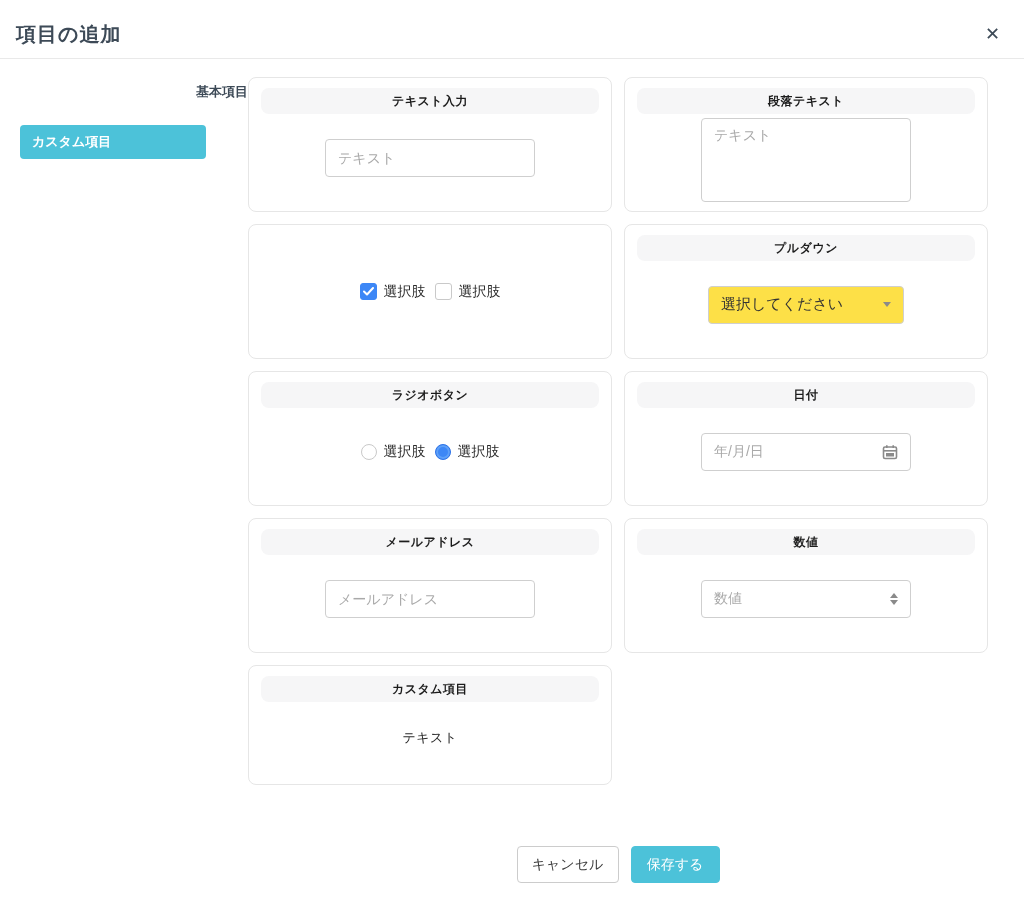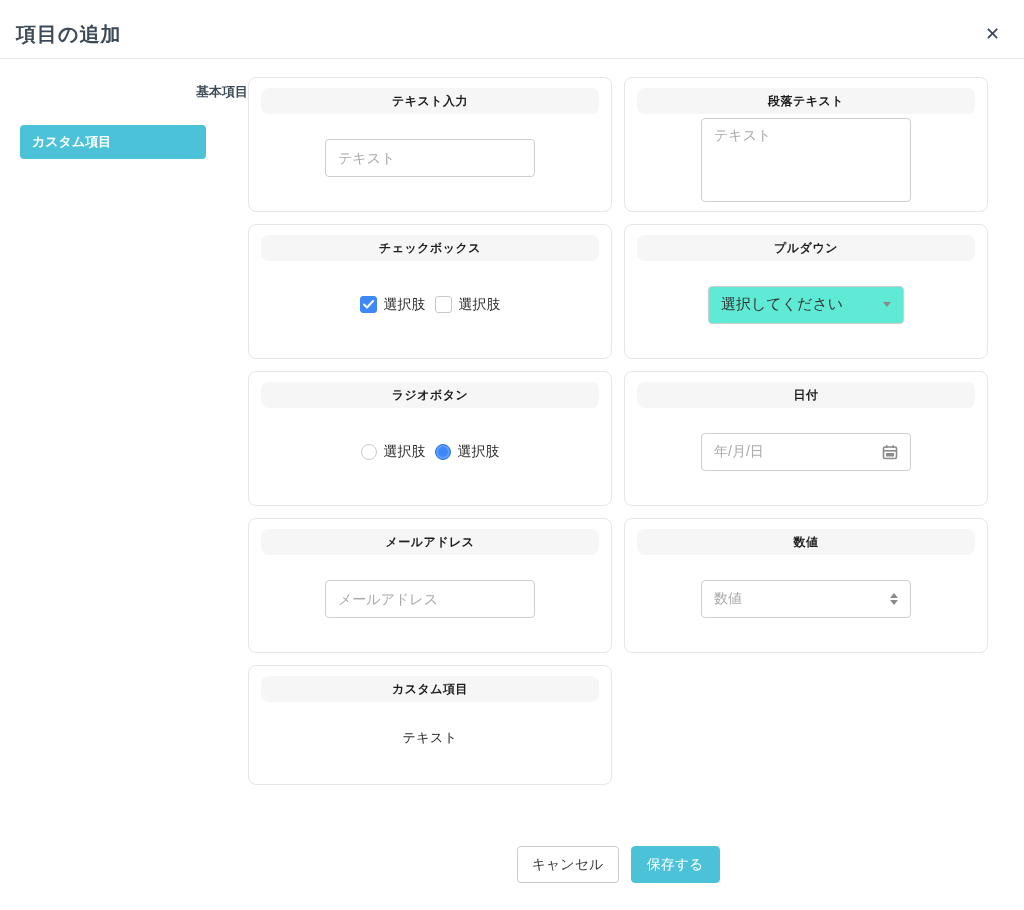--- a/index.html
+++ b/index.html
@@ -75,21 +75,21 @@
     width: 16px; height: 16px; border-radius: 50%; background: #fff;
     border: 1px solid #c9c9c9;
   }
   .radio.checked {
     background: #3d87f6; border-color: #2f74e8;
     box-shadow: inset 0 0 0 2px #5ea0f8;
   }
   .select-box {
     width: 196px; height: 38px; border: 1px solid #cfcfcf; border-radius: 4px;
     display: flex; align-items: center; justify-content: space-between;
-    padding: 0 12px; font-size: 15px; color: #333; cursor: pointer; background: #5eead4;
+    padding: 0 12px; font-size: 15px; color: #333; cursor: pointer; background: #fde047;
   }
   .caret-down {
     width: 0; height: 0; border-left: 4px solid transparent;
     border-right: 4px solid transparent; border-top: 5px solid #8a8a8a;
   }
   .icon-input {
     width: 210px; height: 38px; border: 1px solid #cfcfcf; border-radius: 4px;
     display: flex; align-items: center; justify-content: space-between;
     padding: 0 12px; background: #fff;
   }
@@ -145,21 +145,20 @@
     </div>
 
     <div class="card">
       <div class="card-header">段落テキスト</div>
       <div class="card-content top">
         <textarea class="textarea-input" placeholder="テキスト" style=""></textarea>
       </div>
     </div>
 
     <div class="card">
-      <div class="card-header">チェックボックス</div>
       <div class="card-content">
         <div class="choice-group">
           <div class="choice-row">
             <span class="checkbox checked">
               <svg width="11" height="9" viewBox="0 0 11 9">
                   <path d="M1 4.5 L4 7.5 L10 1" stroke="#fff" stroke-width="2" fill="none" stroke-linecap="round" stroke-linejoin="round"></path>
                 </svg>
             </span>
             <span class="choice-label">選択肢</span>
           </div>

